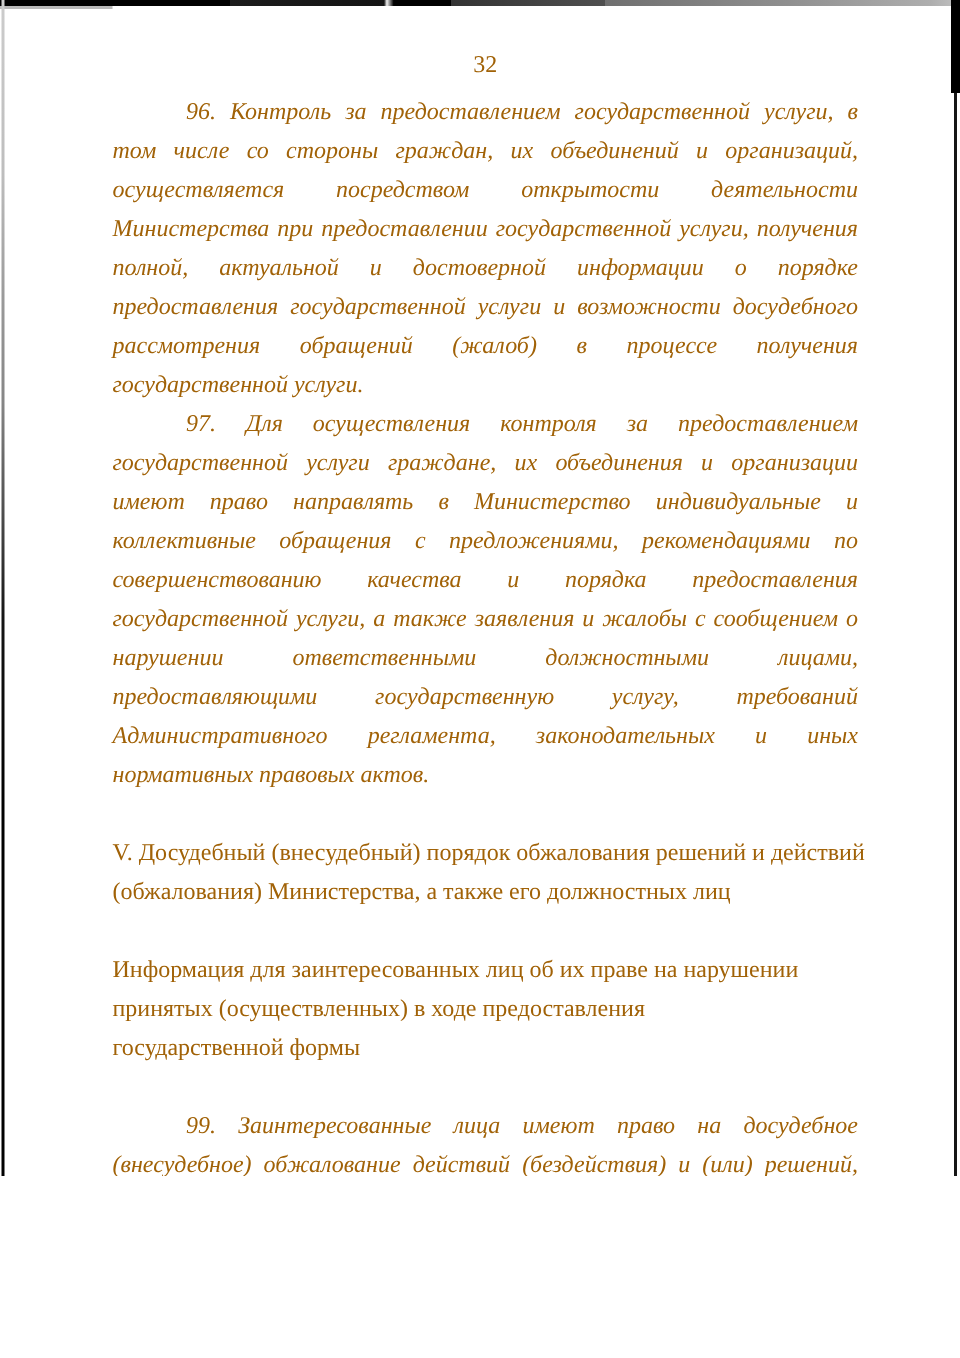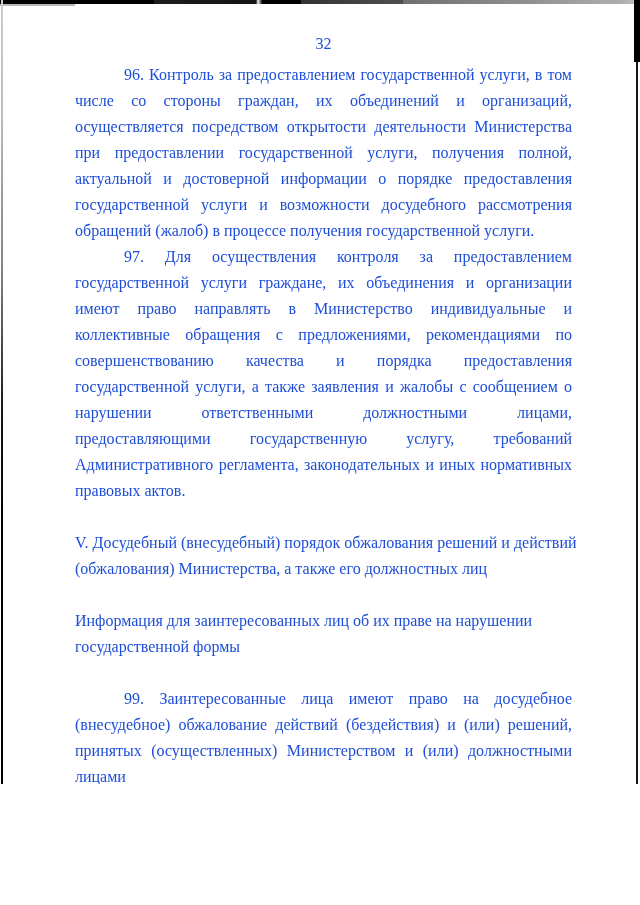--- a/index.html
+++ b/index.html
@@ -7,21 +7,21 @@
     padding: 0;
     background: #ffffff;
   }
   .page {
     position: relative;
     width: 640px;
     height: 784px;
     background: #ffffff;
     overflow: hidden;
     font-family: "Liberation Serif", "DejaVu Serif", serif;
-    color: #1d4ed8;
+    color: #a16207;
   }
   
   .edge-top {
     position: absolute; left: 0; top: 0; width: 640px; height: 4px;
     background: linear-gradient(90deg,
       #000 0%, #000 24%, #1c1c1c 24%, #141414 40%,
       #f2f2f2 40.3%, #000 41%, #000 47%, #333 47%,
       #4f4f4f 63%, #6f6f6f 63%, #8f8f8f 82%, #aeaeae 97%, #c2c2c2 100%);
   }
   .edge-top-sub {
@@ -61,20 +61,21 @@
     line-height: 26px;
   }
   .page-number {
     text-align: center;
     margin: 0 0 5px 0;
   }
   .body-para {
     margin: 0;
     text-align: justify;
     text-indent: 49px;
+    font-style: italic;
   }
   .heading {
     margin: 26px 0 0 0;
   }
   .heading div {
     white-space: nowrap;
   }
   .para-99 {
     margin-top: 26px;
     text-align-last: justify;
@@ -102,19 +103,20 @@
     <p class="body-para">97. Для осуществления контроля за предоставлением государственной услуги граждане, их объединения и организации имеют право направлять в Министерство индивидуальные и коллективные обращения с предложениями, рекомендациями по совершенствованию качества и порядка предоставления государственной услуги, а также заявления и жалобы с сообщением о нарушении ответственными должностными лицами, предоставляющими государственную услугу, требований Административного регламента, законодательных и иных нормативных правовых актов.</p>
 
 
     <div class="heading">
       <div>V. Досудебный (внесудебный) порядок обжалования решений и действий</div>
       <div>(обжалования) Министерства, а также его должностных лиц</div>
     </div>
 
     <div class="heading">
       <div>Информация для заинтересованных лиц об их праве на нарушении</div>
+      <div>принятых (осуществленных) в ходе предоставления</div>
       <div>государственной формы</div>
     </div>
 
     <p class="body-para para-99">99. Заинтересованные лица имеют право на досудебное (внесудебное) обжалование действий (бездействия) и (или) решений, принятых (осуществленных) Министерством и (или) должностными лицами</p>
 
   </div>
 </div>
 
 </body></html>

